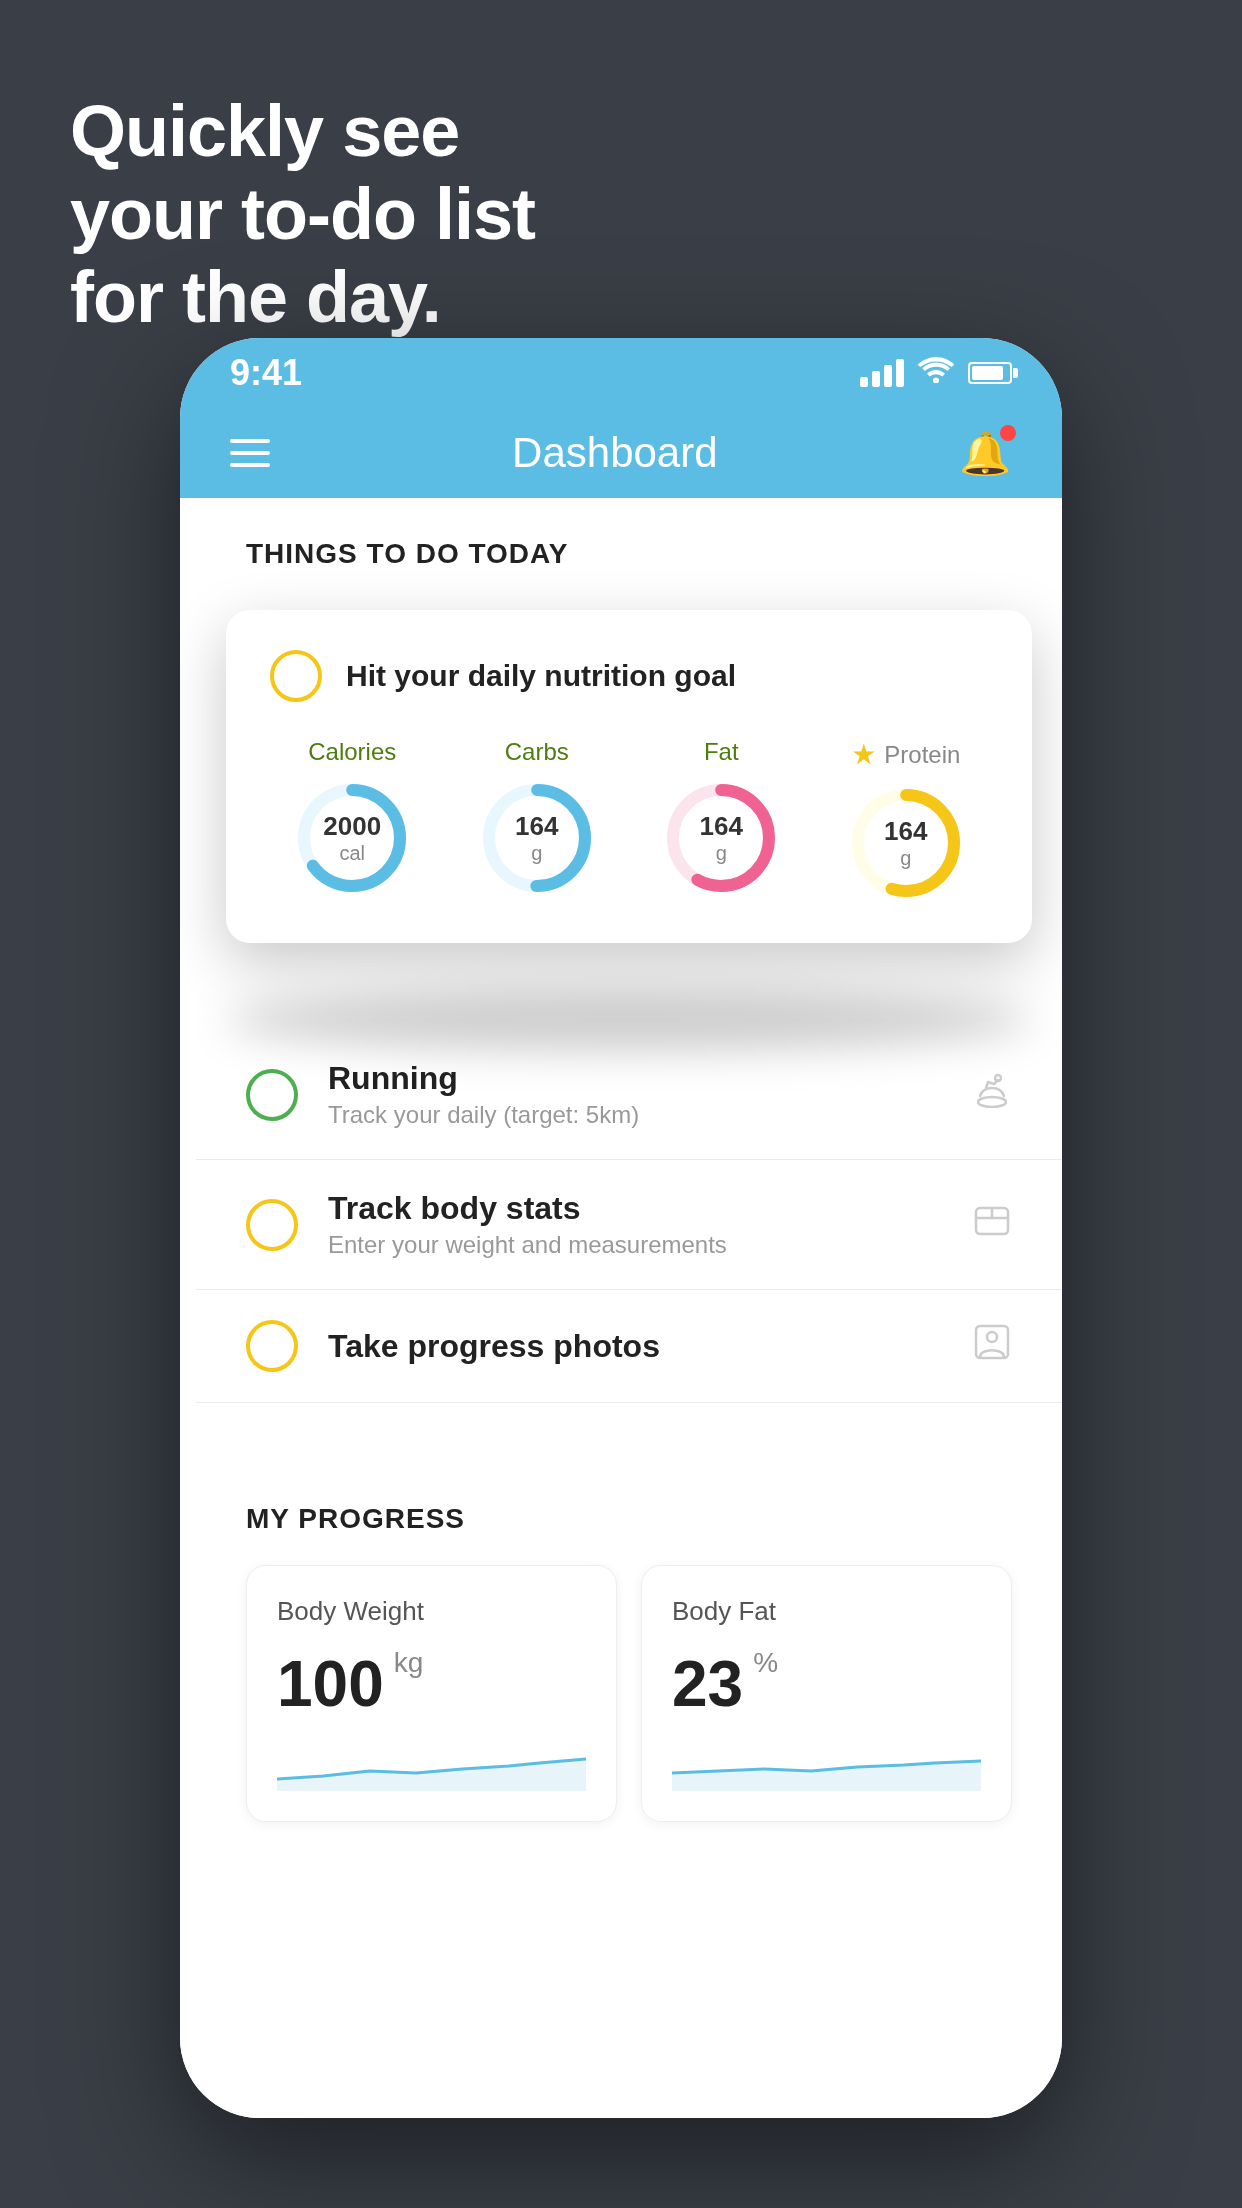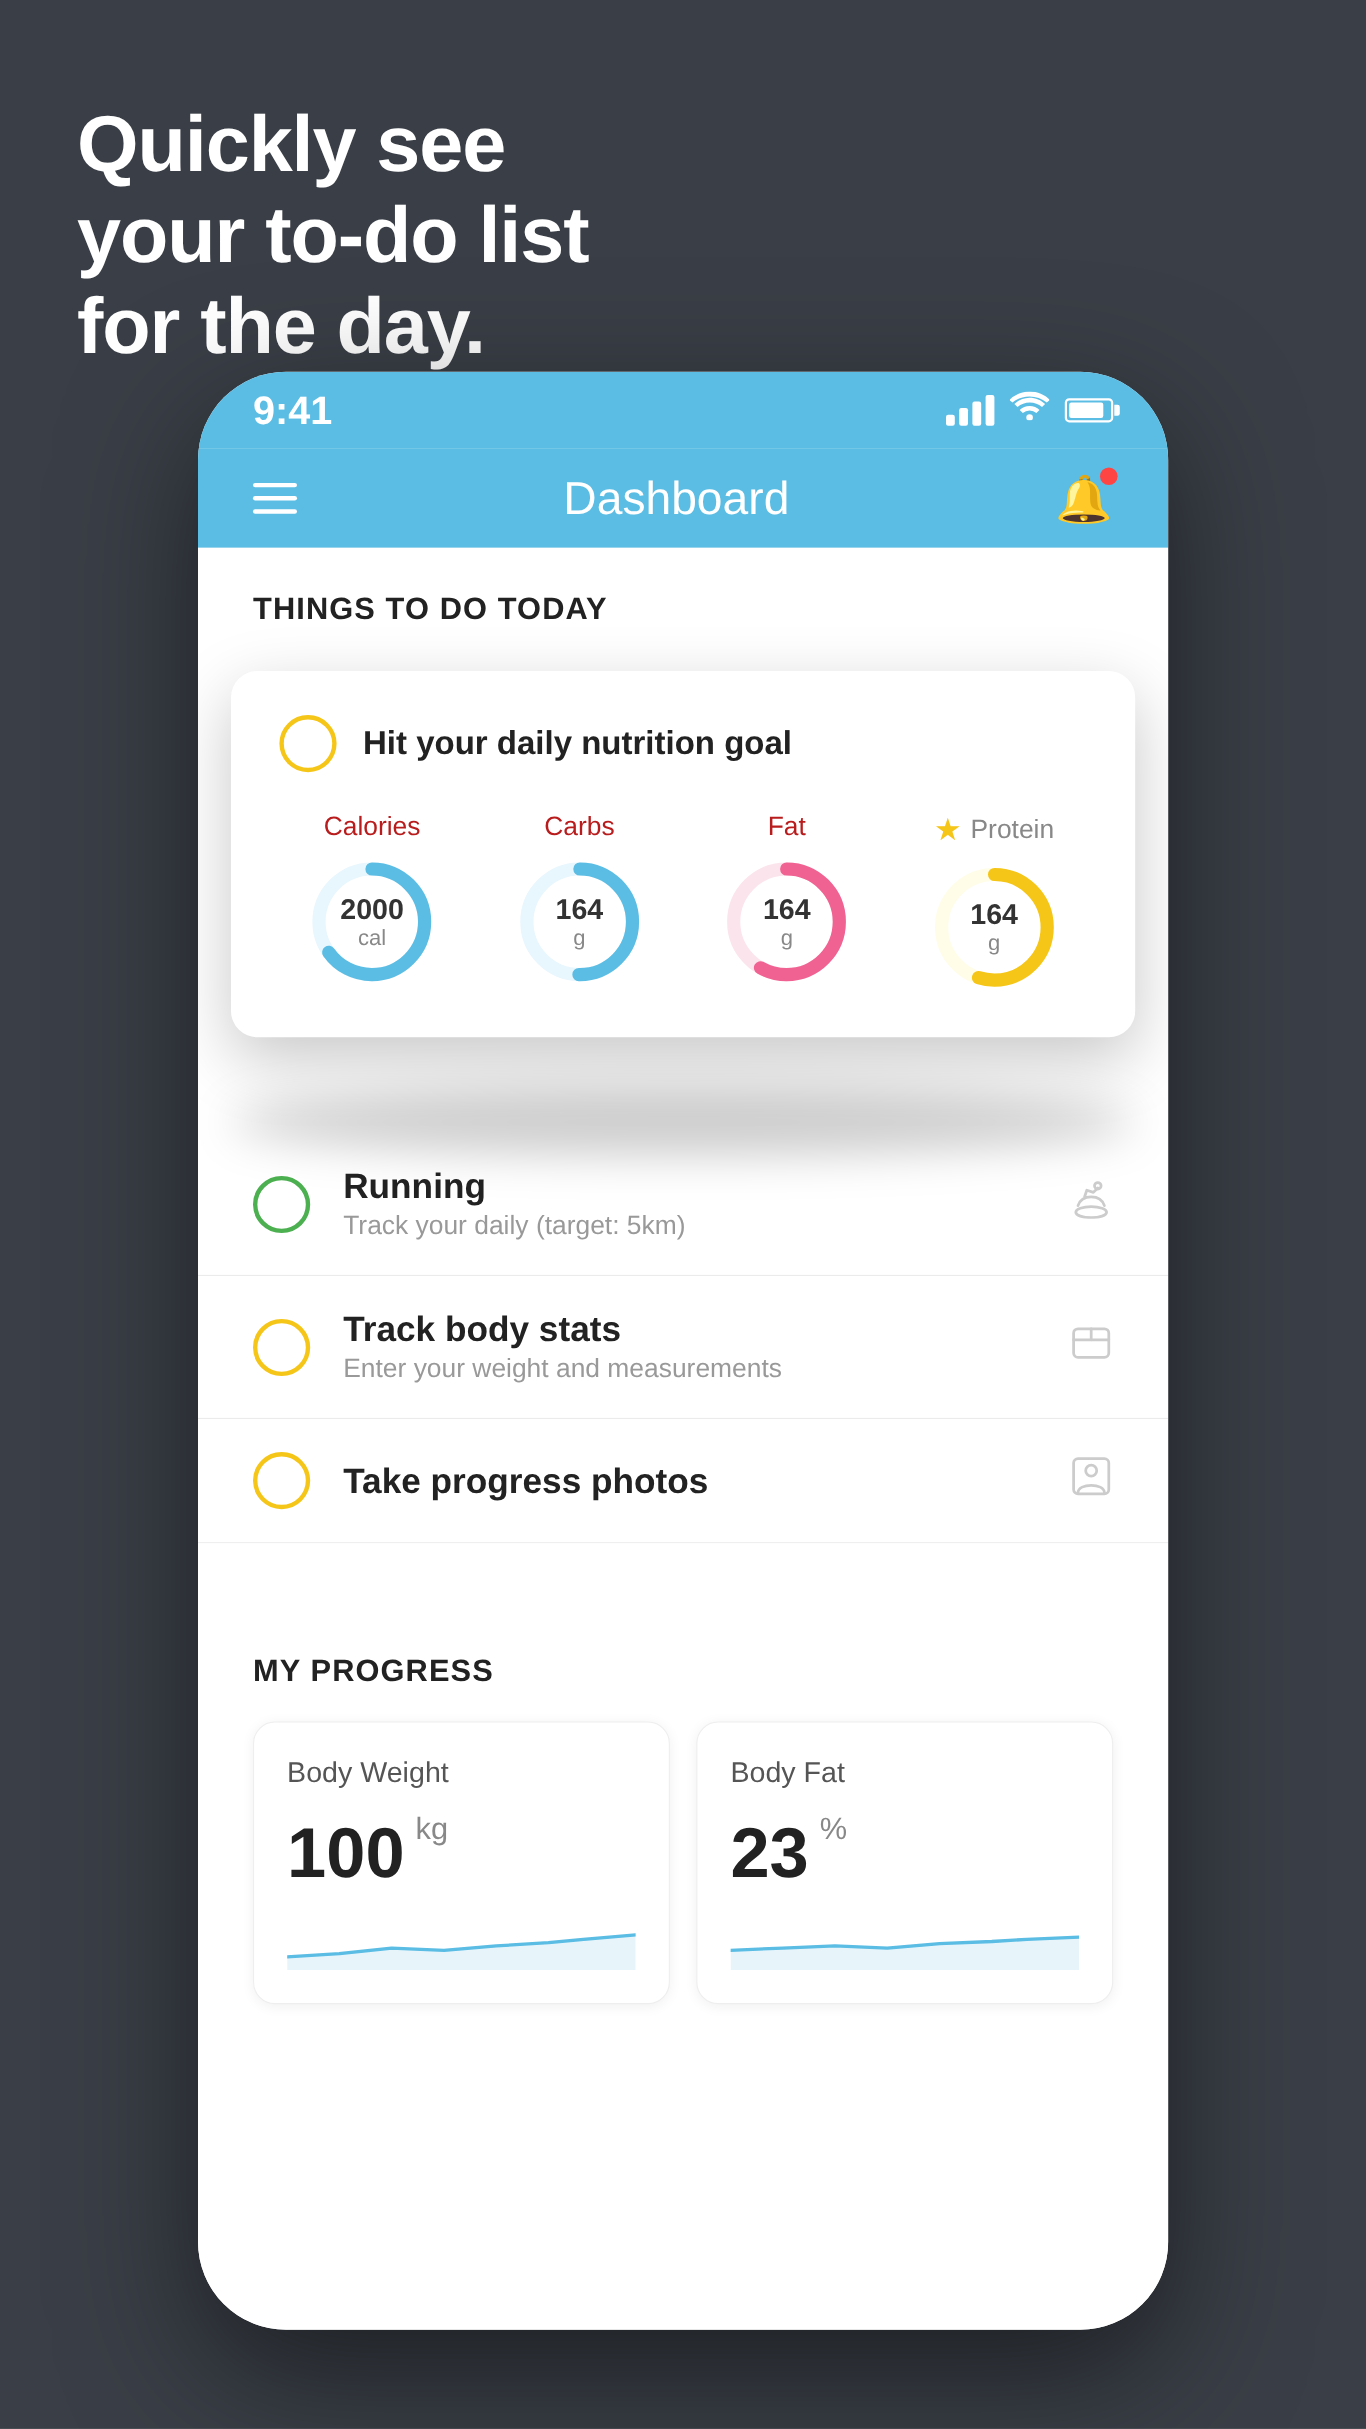--- a/index.html
+++ b/index.html
@@ -188,21 +188,21 @@
       gap: 20px;
     }
     .nutrition-item {
       display: flex;
       flex-direction: column;
       align-items: center;
       gap: 12px;
     }
     .nutrition-label {
       font-size: 24px;
-      color: #b91c1c;
+      color: #4d7c0f;
     }
     .nutrition-label.star {
       display: flex;
       align-items: center;
       gap: 8px;
       color: #888;
     }
     .star-icon {
       color: #f5c518;
       font-size: 28px;
@@ -329,20 +329,21 @@
 
     
     .phone-content {
       position: absolute;
       top: 160px;
       left: 0;
       right: 0;
       bottom: 0;
       background: white;
       overflow: hidden;
+      padding-left: 16px;
     }
   </style>
 </head>
 <body>
 
 <div class="bg"></div>
 
 <div class="headline">
   <div>Quickly see</div>
   <div>your to-do list</div>

